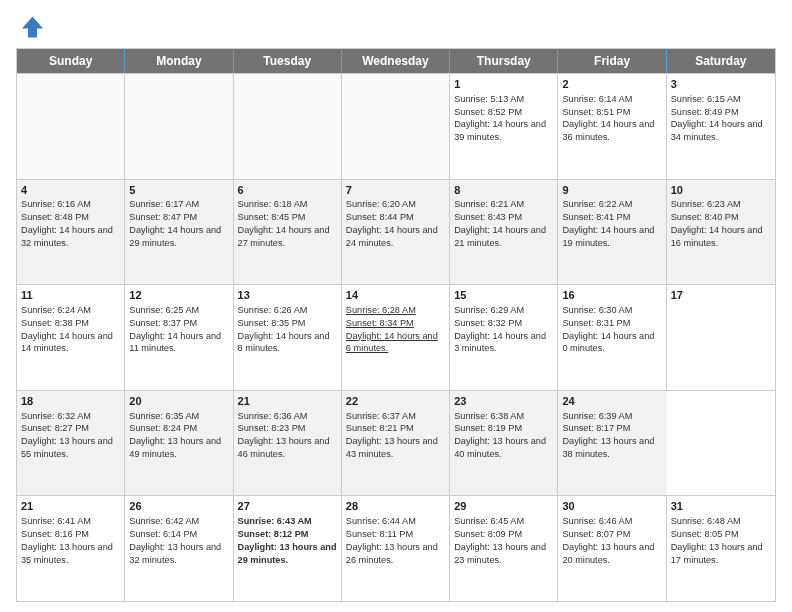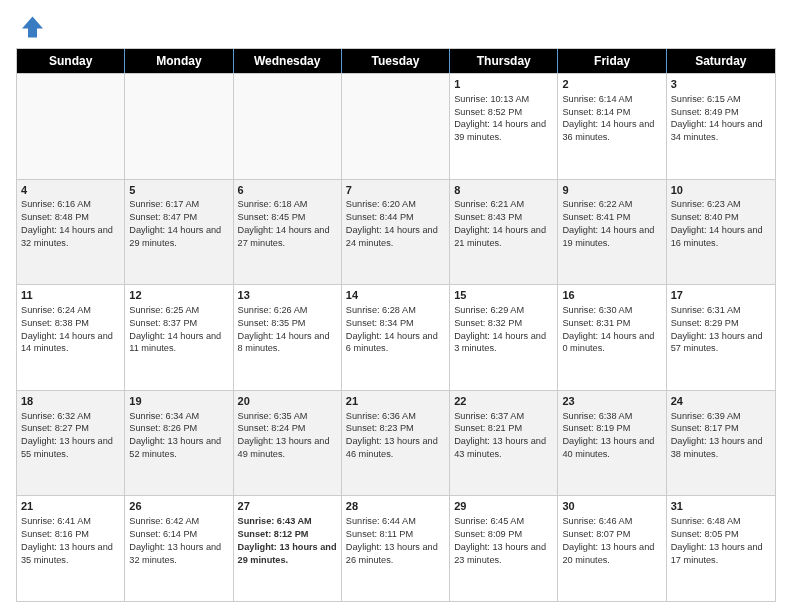--- a/index.html
+++ b/index.html
@@ -62,21 +62,21 @@
     }
     .calendar {
       flex: 1;
       display: flex;
       flex-direction: column;
       border: 1px solid #ccc;
     }
     .cal-header-row {
       display: grid;
       grid-template-columns: repeat(7, 1fr);
-      background: #000000;
+      background: #737373;
     }
     .cal-header-cell {
       padding: 5px 4px;
       text-align: center;
       color: #fff;
       font-size: 12px;
       font-weight: bold;
       border-right: 1px solid #5a9cd6;
     }
     .cal-header-cell:last-child { border-right: none; text-align: center; }
@@ -133,37 +133,37 @@
     <div class="title-block">
       <div class="month-title"></div>
       <div class="subtitle"></div>
     </div>
   </div>
 
   <div class="calendar">
     <div class="cal-header-row">
     <div class="cal-header-cell">Sunday</div>
         <div class="cal-header-cell">Monday</div>
+        <div class="cal-header-cell">Tuesday</div>
         <div class="cal-header-cell">Wednesday</div>
-        <div class="cal-header-cell">Tuesday</div>
         <div class="cal-header-cell">Thursday</div>
         <div class="cal-header-cell">Friday</div>
         <div class="cal-header-cell">Saturday</div>
       </div>
     <div class="cal-body">
     <div class="cal-row">
           <div class="cal-cell empty"></div>
           <div class="cal-cell empty"></div>
           <div class="cal-cell empty"></div>
           <div class="cal-cell empty"></div>
-          <div class="cal-cell"><span class="day-num">1</span><span class="cell-text" style="white-space: pre-line;">Sunrise: 10:13 AM
+          <div class="cal-cell"><span class="day-num">1</span><span class="cell-text" style="white-space: pre-line;">Sunrise: 5:13 AM
 Sunset: 8:52 PM
 Daylight: 14 hours and 39 minutes.</span></div>
           <div class="cal-cell"><span class="day-num">2</span><span class="cell-text" style="white-space: pre-line;">Sunrise: 6:14 AM
-Sunset: 8:14 PM
+Sunset: 8:51 PM
 Daylight: 14 hours and 36 minutes.</span></div>
           <div class="cal-cell"><span class="day-num">3</span><span class="cell-text" style="white-space: pre-line;">Sunrise: 6:15 AM
 Sunset: 8:49 PM
 Daylight: 14 hours and 34 minutes.</span></div>
         </div>
         <div class="cal-row">
           <div class="cal-cell shaded"><span class="day-num">4</span><span class="cell-text" style="white-space: pre-line;">Sunrise: 6:16 AM
 Sunset: 8:48 PM
 Daylight: 14 hours and 32 minutes.</span></div>
           <div class="cal-cell shaded"><span class="day-num">5</span><span class="cell-text" style="white-space: pre-line;">Sunrise: 6:17 AM
@@ -188,40 +188,35 @@
         <div class="cal-row">
           <div class="cal-cell"><span class="day-num">11</span><span class="cell-text" style="white-space: pre-line;">Sunrise: 6:24 AM
 Sunset: 8:38 PM
 Daylight: 14 hours and 14 minutes.</span></div>
           <div class="cal-cell"><span class="day-num">12</span><span class="cell-text" style="white-space: pre-line;">Sunrise: 6:25 AM
 Sunset: 8:37 PM
 Daylight: 14 hours and 11 minutes.</span></div>
           <div class="cal-cell"><span class="day-num">13</span><span class="cell-text" style="white-space: pre-line;">Sunrise: 6:26 AM
 Sunset: 8:35 PM
 Daylight: 14 hours and 8 minutes.</span></div>
-          <div class="cal-cell"><span class="day-num">14</span><span class="cell-text" style="white-space: pre-line;">Sunrise: 6:28 AM
+          <div class="cal-cell"><span class="day-num">14</span><span class="cell-text" style="white-space: pre-line; text-decoration: underline;">Sunrise: 6:28 AM
 Sunset: 8:34 PM
 Daylight: 14 hours and 6 minutes.</span></div>
           <div class="cal-cell"><span class="day-num">15</span><span class="cell-text" style="white-space: pre-line;">Sunrise: 6:29 AM
 Sunset: 8:32 PM
 Daylight: 14 hours and 3 minutes.</span></div>
           <div class="cal-cell"><span class="day-num">16</span><span class="cell-text" style="white-space: pre-line;">Sunrise: 6:30 AM
 Sunset: 8:31 PM
 Daylight: 14 hours and 0 minutes.</span></div>
-          <div class="cal-cell"><span class="day-num">17</span><span class="cell-text" style="white-space: pre-line;">Sunrise: 6:31 AM
-Sunset: 8:29 PM
-Daylight: 13 hours and 57 minutes.</span></div>
+          <div class="cal-cell"><span class="day-num">17</span></div>
         </div>
         <div class="cal-row">
           <div class="cal-cell shaded"><span class="day-num">18</span><span class="cell-text" style="white-space: pre-line;">Sunrise: 6:32 AM
 Sunset: 8:27 PM
 Daylight: 13 hours and 55 minutes.</span></div>
-          <div class="cal-cell shaded"><span class="day-num">19</span><span class="cell-text" style="white-space: pre-line;">Sunrise: 6:34 AM
-Sunset: 8:26 PM
-Daylight: 13 hours and 52 minutes.</span></div>
           <div class="cal-cell shaded"><span class="day-num">20</span><span class="cell-text" style="white-space: pre-line;">Sunrise: 6:35 AM
 Sunset: 8:24 PM
 Daylight: 13 hours and 49 minutes.</span></div>
           <div class="cal-cell shaded"><span class="day-num">21</span><span class="cell-text" style="white-space: pre-line;">Sunrise: 6:36 AM
 Sunset: 8:23 PM
 Daylight: 13 hours and 46 minutes.</span></div>
           <div class="cal-cell shaded"><span class="day-num">22</span><span class="cell-text" style="white-space: pre-line;">Sunrise: 6:37 AM
 Sunset: 8:21 PM
 Daylight: 13 hours and 43 minutes.</span></div>
           <div class="cal-cell shaded"><span class="day-num">23</span><span class="cell-text" style="white-space: pre-line;">Sunrise: 6:38 AM

